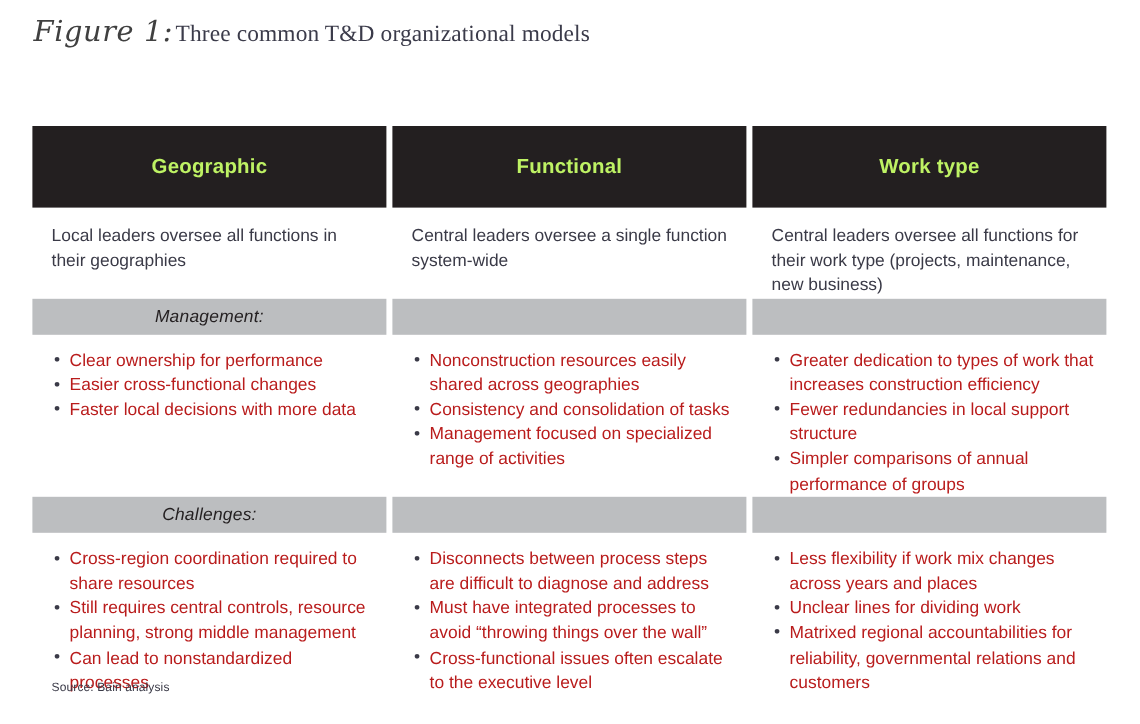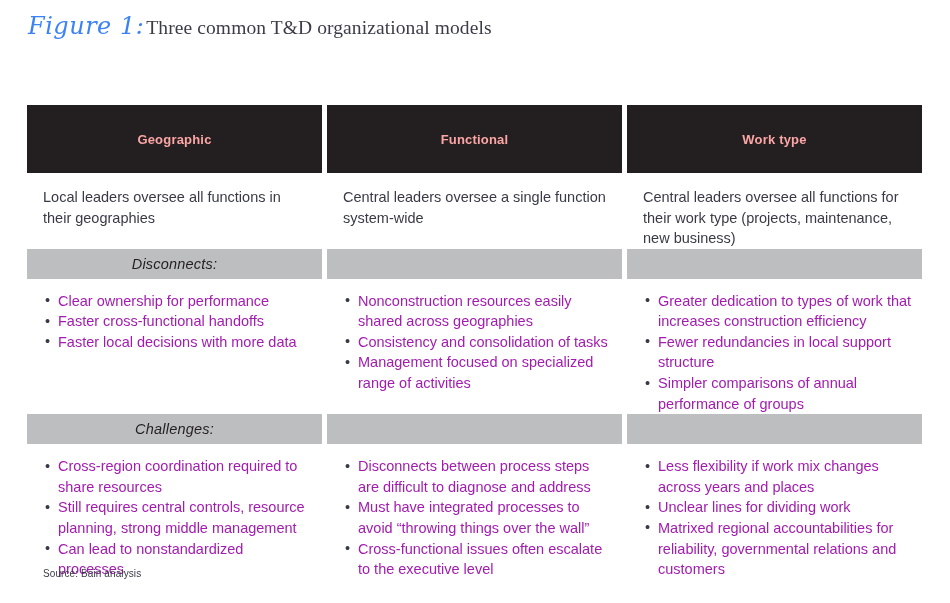--- a/index.html
+++ b/index.html
@@ -21,21 +21,21 @@
   .figure-title {
     position: absolute;
     left: 28px;
     top: 12px;
     white-space: nowrap;
   }
   .figure-label {
     font-family: "DejaVu Serif", serif;
     font-style: italic;
     font-size: 24px;
-    color: #3b82f6;
+    color: #404040;
     letter-spacing: 0.5px;
     padding-right: 2px;
   }
   .figure-headline {
     font-family: Liberation Serif, serif;
     font-size: 19.5px;
     color: #3b3b4a;
     letter-spacing: 0.1px;
   }
 
@@ -60,22 +60,22 @@
 
   
   .header-row .col {
     background: #231f20;
     height: 68px;
     display: flex;
     align-items: center;
     justify-content: center;
   }
   .header-label {
-    color: #fca5a5;
-    font-size: 13px;
+    color: #bef264;
+    font-size: 17px;
     font-weight: bold;
     letter-spacing: 0.2px;
     text-align: center;
   }
 
   
   .desc-row {
     margin-top: 0;
   }
   .desc-row .col {
@@ -110,21 +110,21 @@
   .bullet-row.advantages .col { min-height: 125px; }
   .bullet-row.challenges .col { min-height: 128px; }
   ul.bullets {
     margin: 0;
     padding: 0;
     list-style: none;
   }
   ul.bullets li {
     font-size: 14.5px;
     line-height: 1.42;
-    color: #a21caf;
+    color: #b91c1c;
     padding-left: 15px;
     position: relative;
     margin-bottom: 0px;
   }
   ul.bullets li::before {
     content: "\2022";
     position: absolute;
     left: 2px;
     top: -0.5px;
     font-size: 14.5px;
@@ -173,33 +173,33 @@
       <div class="desc-text">Central leaders oversee a single function system-wide</div>
     </div>
     <div class="gutter"></div>
     <div class="col col-3">
       <div class="desc-text">Central leaders oversee all functions for their work type (projects, maintenance, new business)</div>
     </div>
   </div>
 
   <div class="row band-row">
     <div class="col col-1">
-      <span class="band-label">Disconnects:</span>
+      <span class="band-label">Management:</span>
     </div>
     <div class="gutter"></div>
     <div class="col col-2"></div>
     <div class="gutter"></div>
     <div class="col col-3"></div>
   </div>
 
   <div class="row bullet-row advantages">
     <div class="col col-1">
       <ul class="bullets">
         <li>Clear ownership for performance</li>
-        <li>Faster cross-functional handoffs</li>
+        <li>Easier cross-functional changes</li>
         <li>Faster local decisions with more data</li>
       </ul>
     </div>
     <div class="gutter"></div>
     <div class="col col-2">
       <ul class="bullets">
         <li>Nonconstruction resources easily shared across geographies</li>
         <li>Consistency and consolidation of tasks</li>
         <li>Management focused on specialized range of activities</li>
       </ul>

